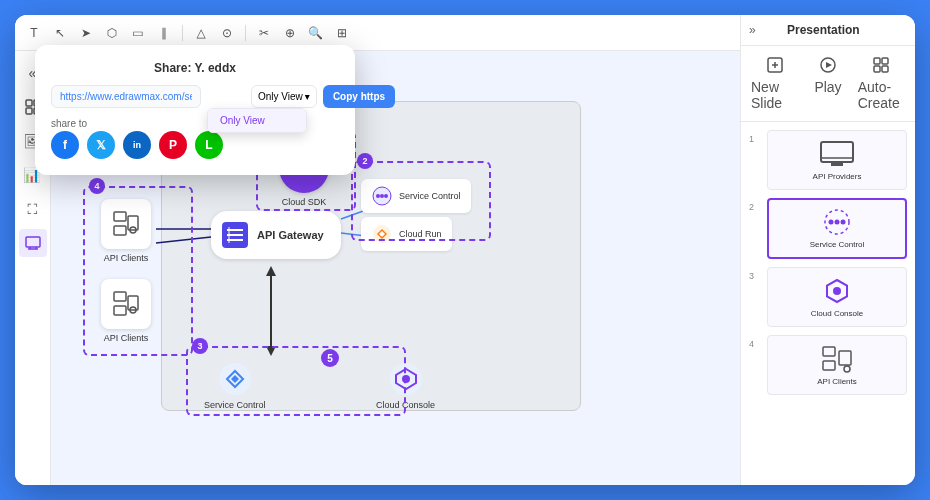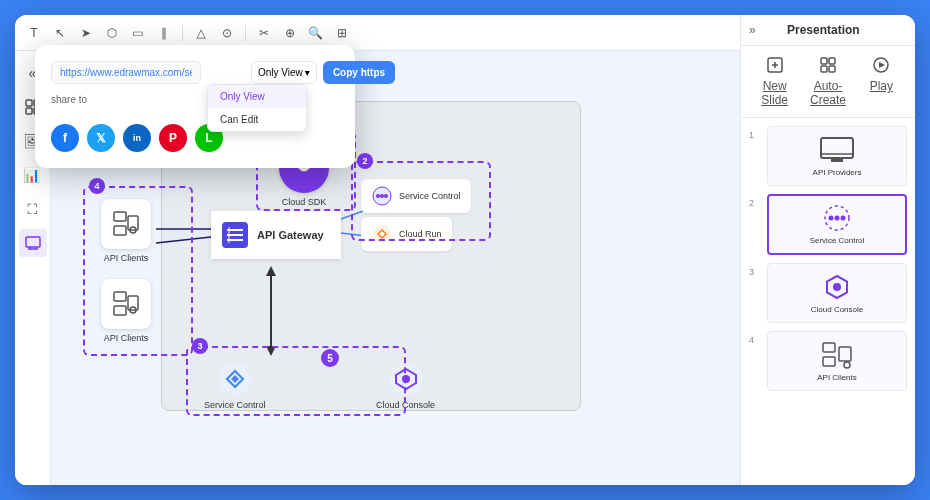--- a/index.html
+++ b/index.html
@@ -187,21 +187,21 @@
     }
 
     
     .gateway-box {
       position: absolute;
       top: 160px;
       left: 160px;
       width: 130px;
       height: 48px;
       background: white;
-      border-radius: 0;
+      border-radius: 16px;
       box-shadow: 0 1px 4px rgba(0,0,0,0.15);
       display: flex;
       align-items: center;
       gap: 8px;
       padding: 17px 10px;
     }
 
     .gateway-label {
       font-size: 11px;
       font-weight: 600;
@@ -330,21 +330,21 @@
       font-size: 10px;
       cursor: pointer;
       color: #333;
     }
 
     .dropdown-item:hover, .dropdown-item.active { background: #f5f3ff; color: #7c3aed; }
 
     .share-to-label {
       font-size: 10px;
       color: #666;
-      margin-bottom: 19px;
+      margin-bottom: 2px;
     }
 
     .social-icons {
       display: flex;
       gap: 8px;
     }
 
     .social-icon {
       width: 28px;
       height: 28px;
@@ -398,24 +398,22 @@
       cursor: pointer;
       border-radius: 4px;
     }
 
     .panel-action-icon {
       font-size: 14px;
       color: #555;
     }
 
     .panel-action-label {
-      font-size: 12px;
+      font-size: 14px;
       color: #555;
-      text-align: center;
-      text-decoration: underline;
     }
 
     .panel-slides {
       flex: 1;
       overflow-y: auto;
       padding: 8px;
       display: flex;
       flex-direction: column;
       gap: 8px;
     }
@@ -675,30 +673,30 @@
       </div>
 
       <div class="dashed-box" style="top: 135px; left: 32px; width: 110px; height: 170px;">
         <div class="dashed-box-label">4</div>
       </div>
 
       <div class="badge" style="top: 298px; left: 270px;">5</div>
     </div>
 
     <div class="share-modal">
+      <div class="modal-title">Share: Y. eddx</div>
       <div class="link-row">
         <input class="link-input" type="text" value="https://www.edrawmax.com/server..." style="">
         <div class="permission-select">
           <button class="permission-btn">
             <span>Only View</span>
             <span>▾</span>
           </button>
           <div class="dropdown-menu">
             <div class="dropdown-item active">Only View</div>
-            <div class="dropdown-item">Can Edit</div>
           </div>
         </div>
         <button class="copy-btn">Copy https</button>
       </div>
       <div class="share-to-label">share to</div>
       <div class="social-icons">
         <div class="social-icon" style="background:#1877f2;">f</div>
         <div class="social-icon" style="background:#1da1f2;">𝕏</div>
         <div class="social-icon" style="background:#0a66c2; font-size:9px;">in</div>
         <div class="social-icon" style="background:#e60023;">P</div>
@@ -720,36 +718,36 @@
             <rect x="2" y="2" width="14" height="14" rx="2" stroke="#555" stroke-width="1.5"></rect>
             <line x1="9" y1="6" x2="9" y2="12" stroke="#555" stroke-width="1.5"></line>
             <line x1="6" y1="9" x2="12" y2="9" stroke="#555" stroke-width="1.5"></line>
           </svg>
         </div>
         <div class="panel-action-label">New Slide</div>
       </div>
       <div class="panel-action">
         <div class="panel-action-icon">
           <svg width="18" height="18" viewBox="0 0 18 18" fill="none">
+            <circle cx="9" cy="9" r="7" stroke="#555" stroke-width="1.5"></circle>
+            <polygon points="7,6 7,12 13,9" fill="#555"></polygon>
+          </svg>
+        </div>
+        <div class="panel-action-label">Play</div>
+      </div>
+      <div class="panel-action">
+        <div class="panel-action-icon">
+          <svg width="18" height="18" viewBox="0 0 18 18" fill="none">
             <rect x="2" y="2" width="6" height="6" rx="1" stroke="#555" stroke-width="1.5"></rect>
             <rect x="10" y="2" width="6" height="6" rx="1" stroke="#555" stroke-width="1.5"></rect>
             <rect x="2" y="10" width="6" height="6" rx="1" stroke="#555" stroke-width="1.5"></rect>
             <rect x="10" y="10" width="6" height="6" rx="1" stroke="#555" stroke-width="1.5"></rect>
           </svg>
         </div>
         <div class="panel-action-label">Auto-Create</div>
-      </div>
-      <div class="panel-action">
-        <div class="panel-action-icon">
-          <svg width="18" height="18" viewBox="0 0 18 18" fill="none">
-            <circle cx="9" cy="9" r="7" stroke="#555" stroke-width="1.5"></circle>
-            <polygon points="7,6 7,12 13,9" fill="#555"></polygon>
-          </svg>
-        </div>
-        <div class="panel-action-label">Play</div>
       </div>
     </div>
 
     <div class="panel-slides">
 
       <div class="slide-item">
         <div class="slide-number">1</div>
         <div class="slide-thumb">
           <svg width="36" height="28" viewBox="0 0 36 28" fill="none">
             <rect x="2" y="2" width="32" height="20" rx="2" stroke="#555" stroke-width="2"></rect>

